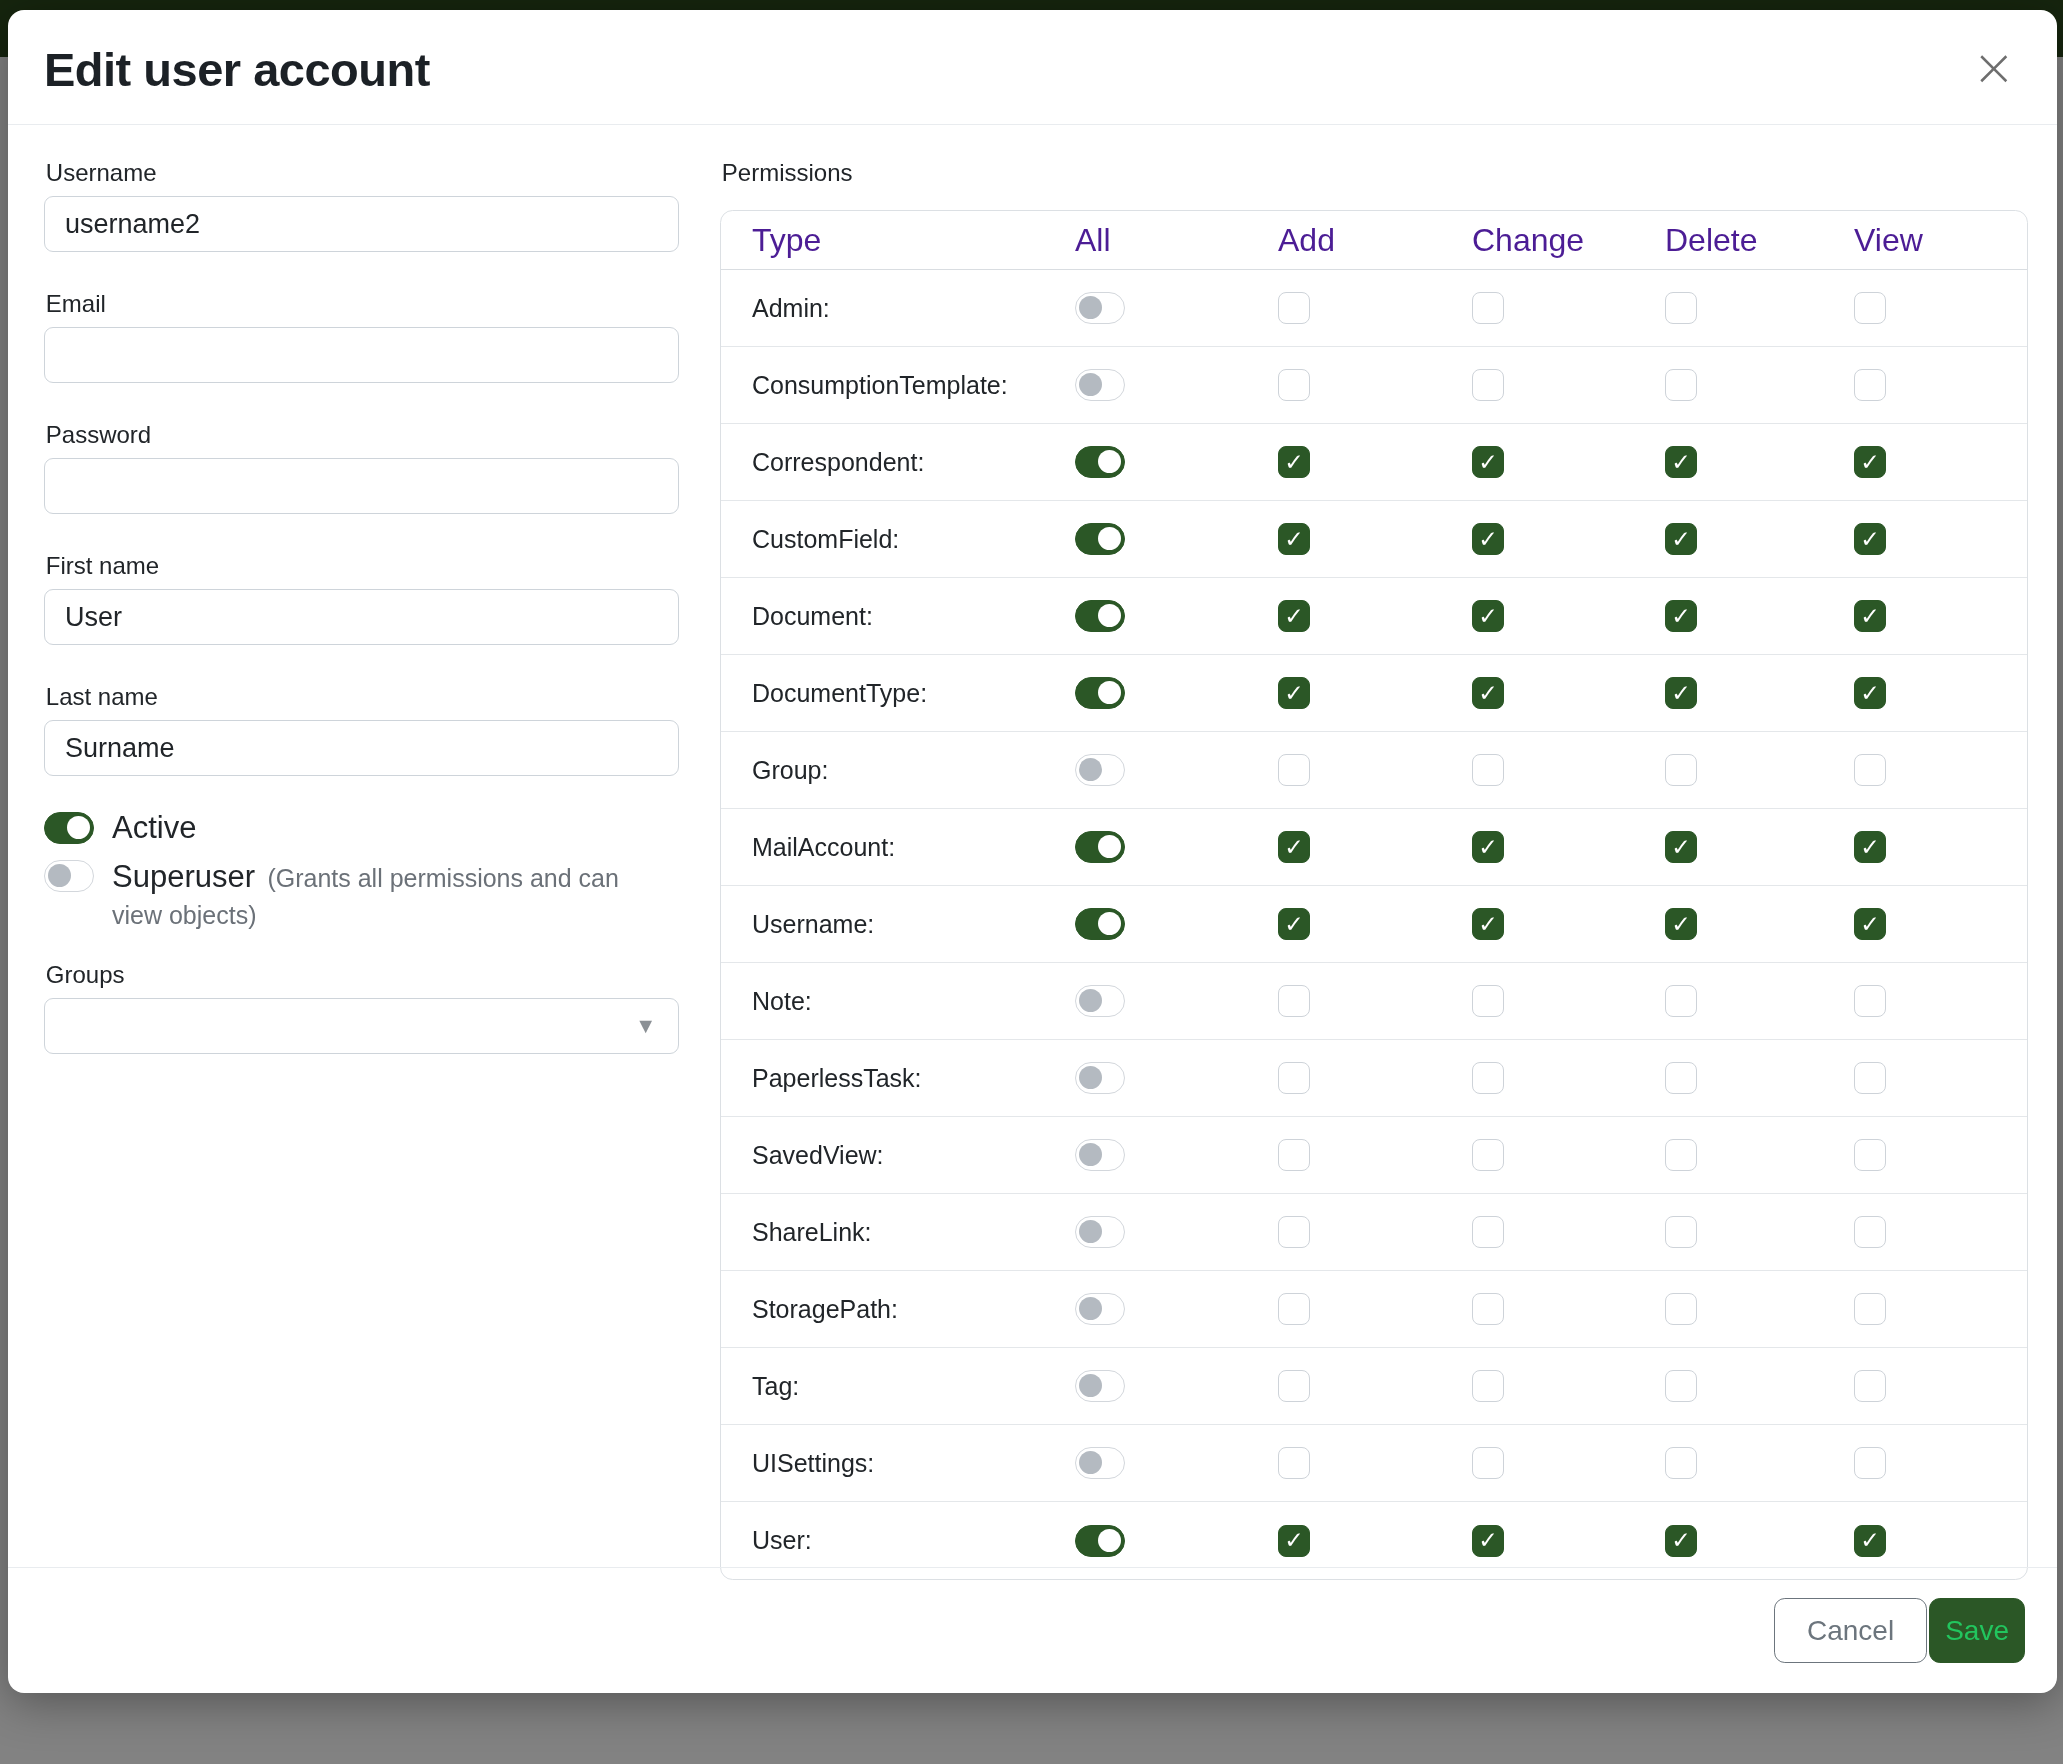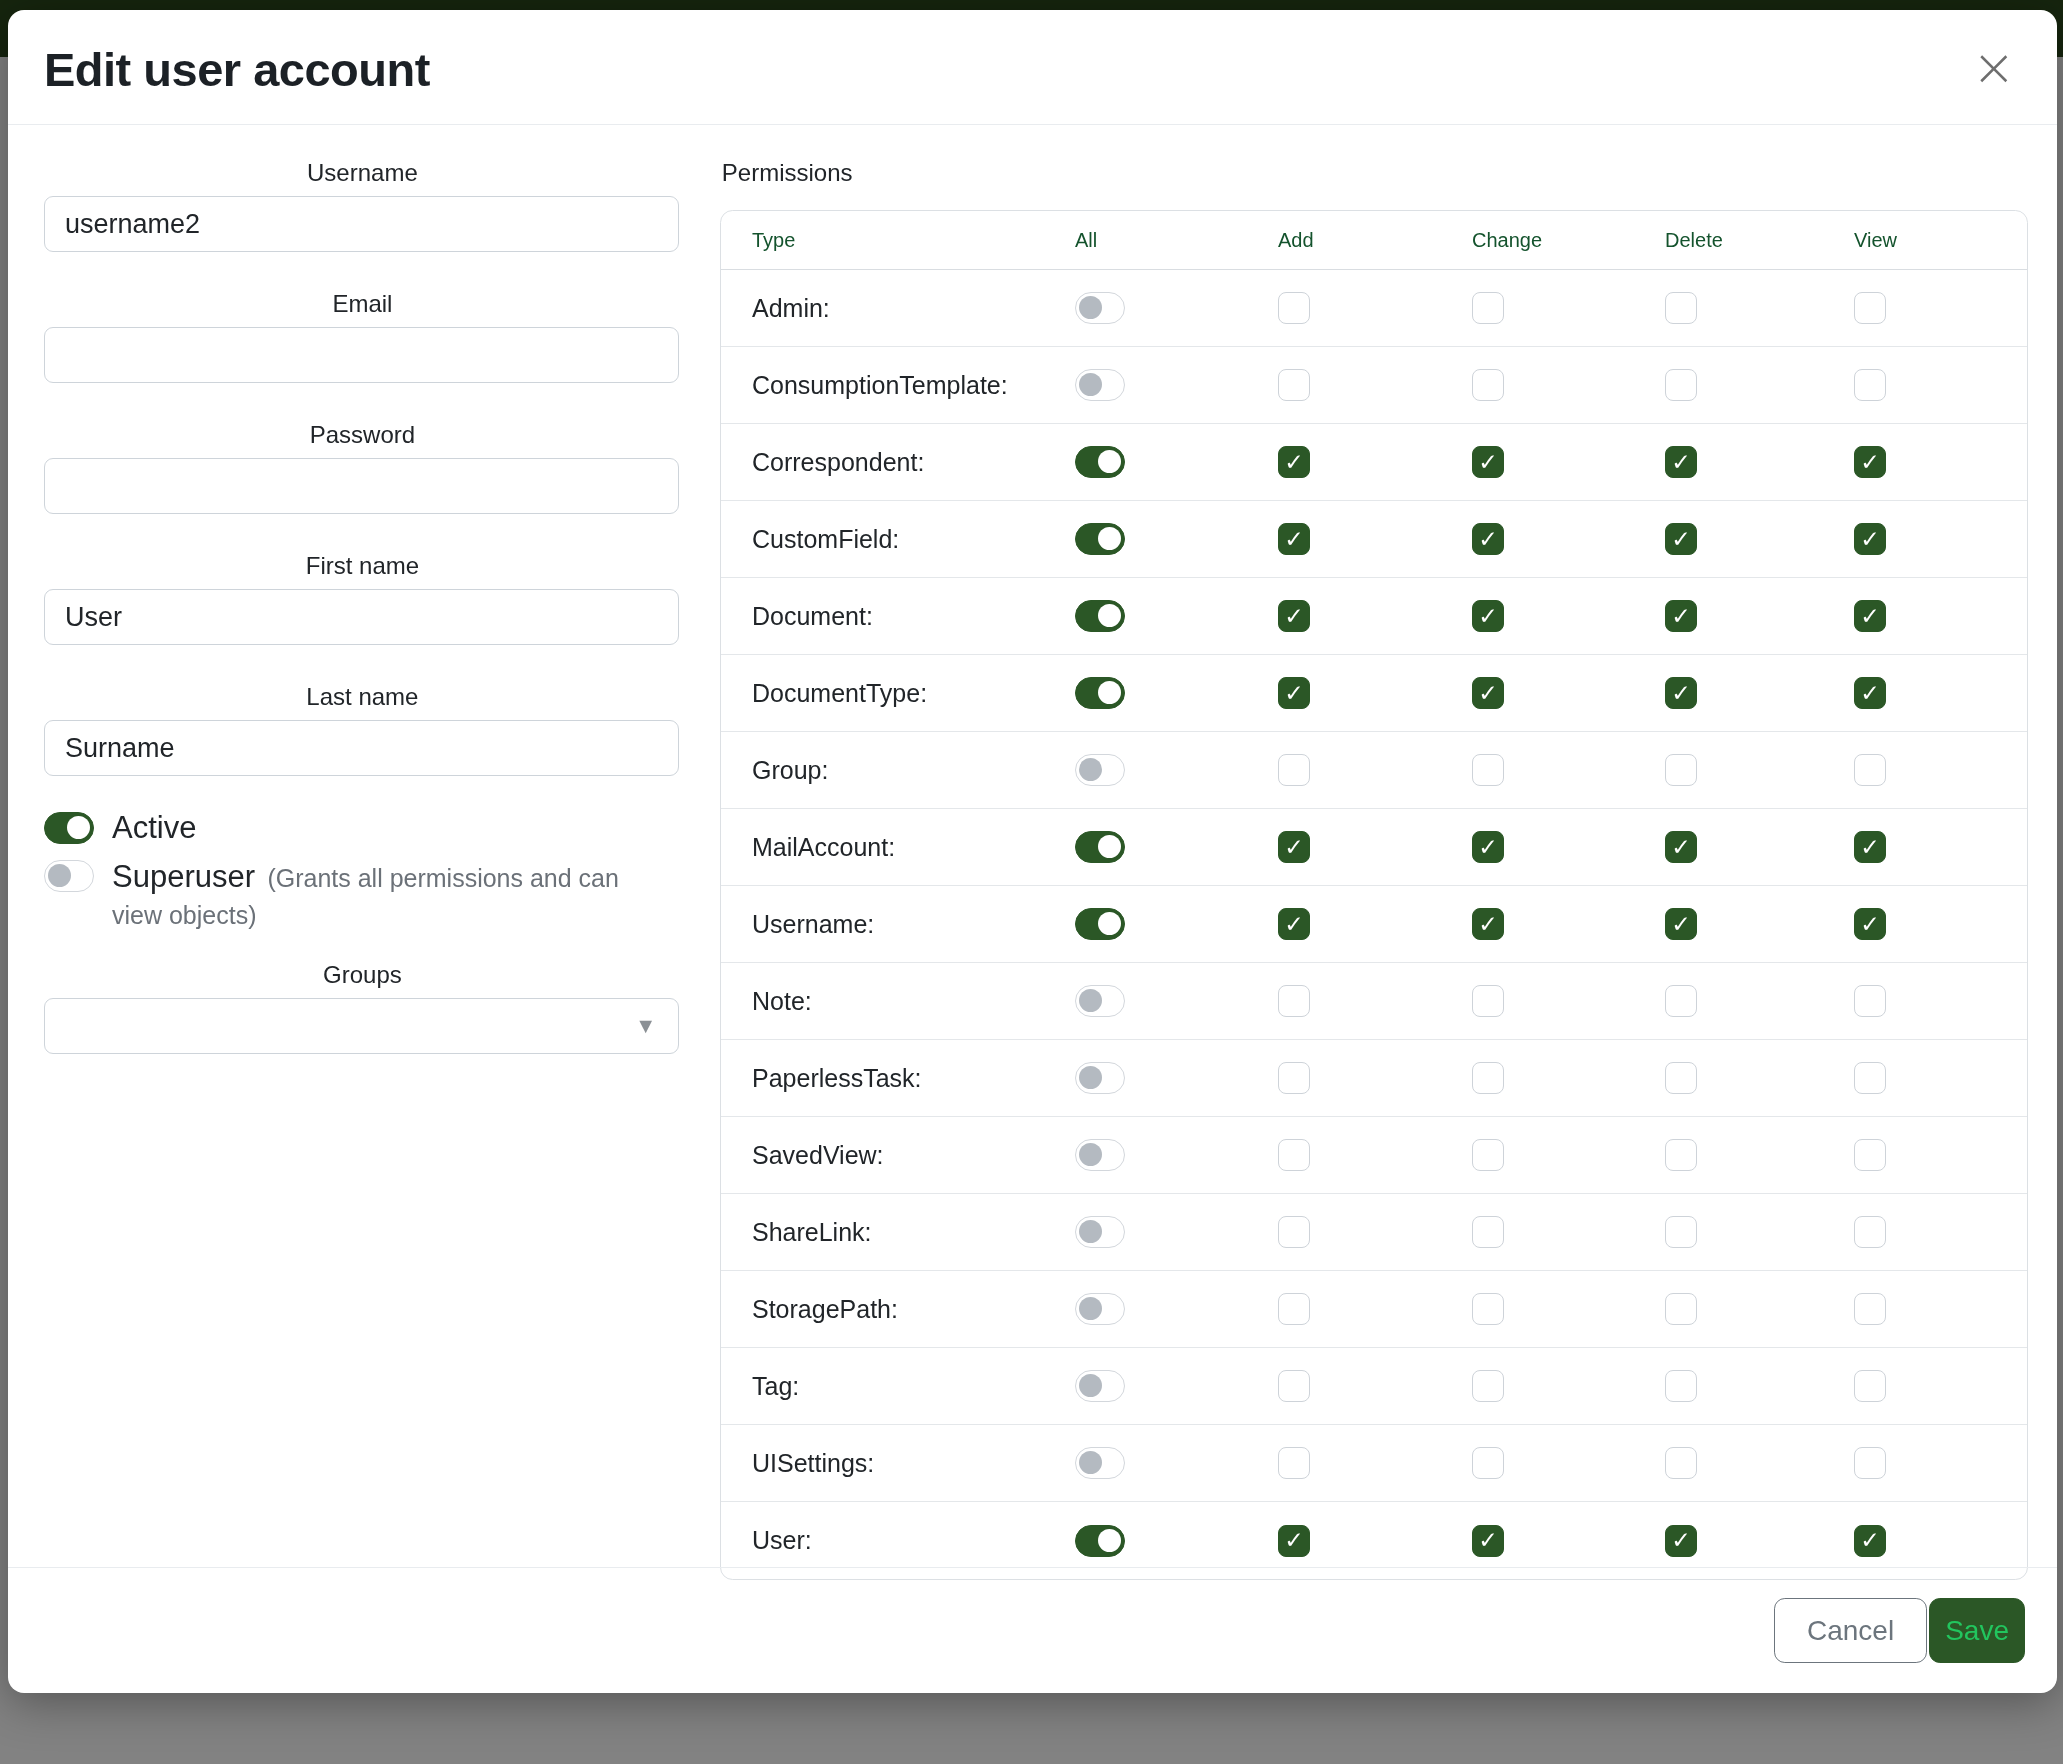--- a/index.html
+++ b/index.html
@@ -32,21 +32,21 @@
     margin-left:auto; background:none; border:none; cursor:pointer;
     font-size:52px; line-height:0.9; color:#6e6e6e; font-weight:300;
     padding:0 5.4px; margin-top:1.8px; font-family:"DejaVu Sans",sans-serif;
   }
   
   .modal-body { flex:1; min-height:0; display:flex; gap:41px; padding:34px 29px 0 36px; }
   .left-col { width:635px; flex:none; }
   .right-col { flex:1; min-width:0; }
 
   .fgroup { margin-bottom:38px; }
-  .flabel { display:block; font-size:24px; color:#212529; margin:0 0 9px 1.8px;text-align:center; }
+  .flabel { display:block; font-size:24px; color:#212529; margin:0 0 9px 1.8px; }
   .tinput {
     width:100%; height:56px; border:1.8px solid #ced4da; border-radius:9px;
     font-size:27px; color:#212529; padding:0 20px; background:#fff; outline:none;
     font-family:inherit;
   }
   .fgroup.last { margin-bottom:36px; }
 
   
   .switch {
     width:50px; height:32px; border-radius:16px; position:relative; flex:none;
@@ -80,21 +80,21 @@
   .ptable {
     border:1.8px solid #dce0e4; border-radius:12.6px; overflow:hidden; background:#fff;
   }
   .perm-header, .prow {
     display:grid;
     grid-template-columns:323px 203px 194px 193px 189px 1fr;
     align-items:center; padding-left:31px;
   }
   .perm-header {
     height:59px; border-bottom:1.8px solid #d9dde1;
-    font-size:20px; color:#14532d;
+    font-size:32px; color:#4c1d95;
   }
   .prow { height:77px; border-bottom:1.8px solid #e4e7ea; font-size:25px; color:#212529; }
   .prow:last-child { border-bottom:none; }
 
   .checkbox {
     width:32px; height:32px; border-radius:8px; border:1.8px solid #ced3d9;
     background:#fff; cursor:pointer;
     display:flex; align-items:center; justify-content:center;
     font-size:23.4px; font-weight:700; color:#fff; line-height:1;
   }

